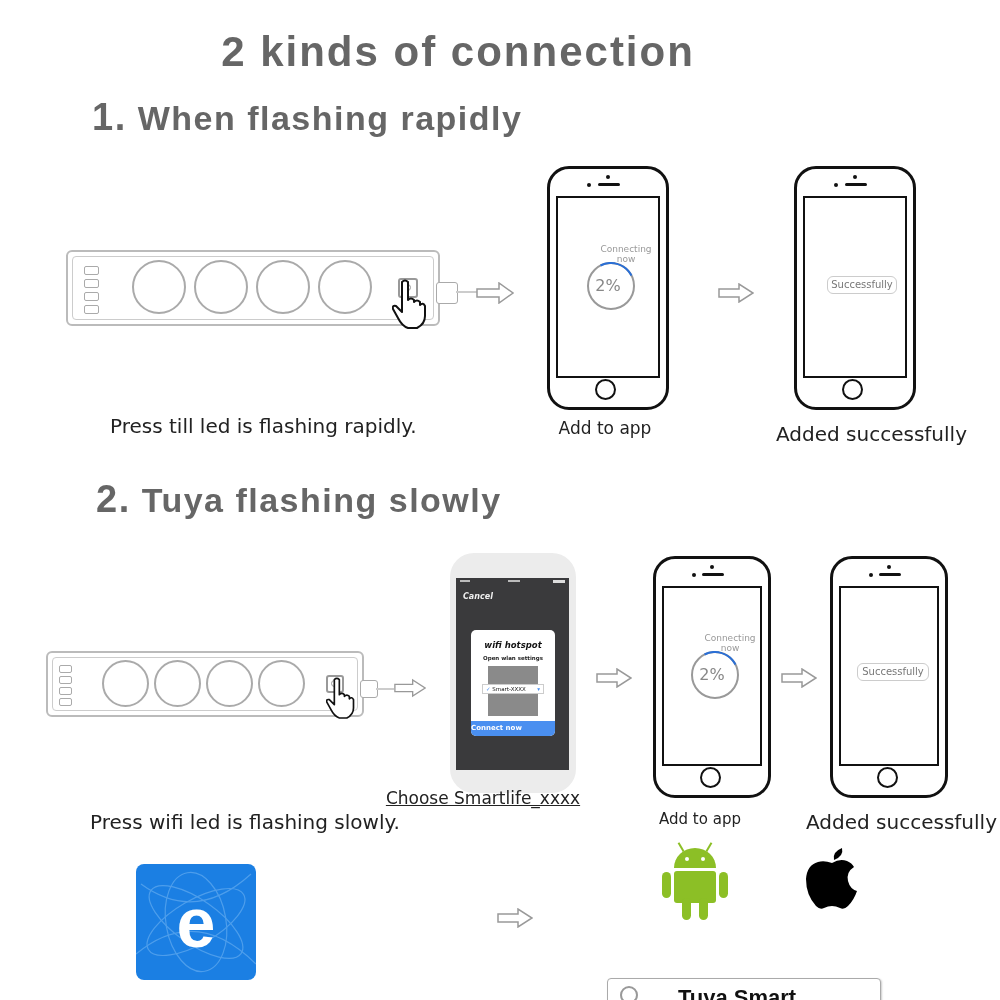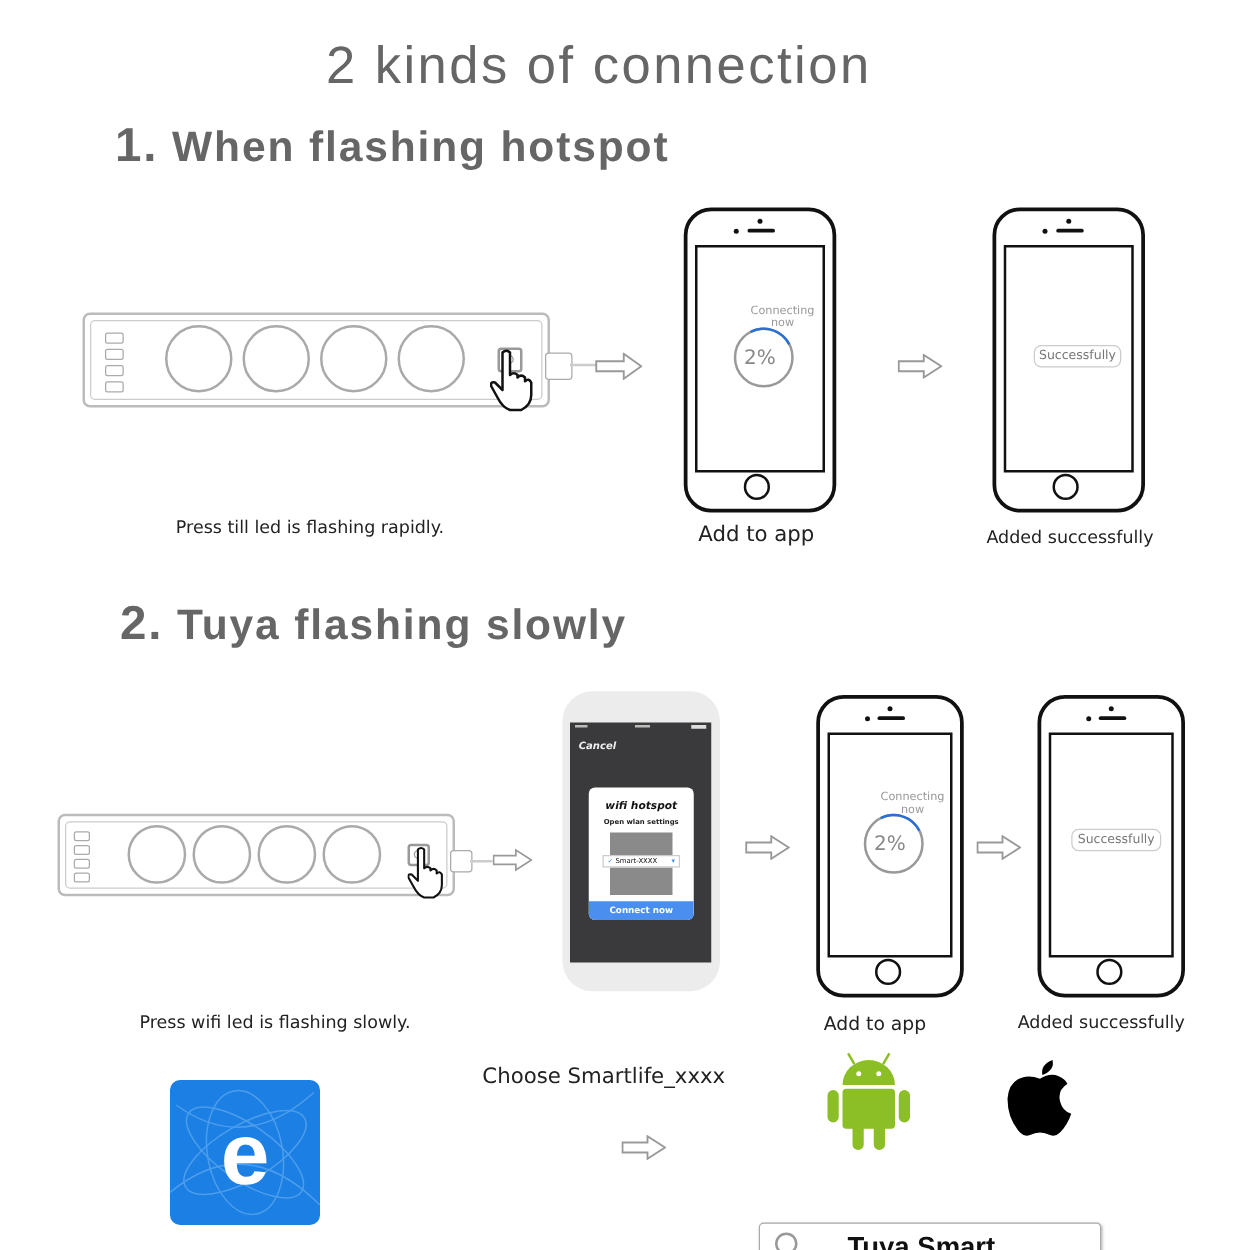--- a/index.html
+++ b/index.html
@@ -1,21 +1,21 @@
 <!DOCTYPE html>
 <html><head>
 <meta charset="utf-8">
 <style>
   html, body { margin:0; padding:0; background:#ffffff; }
   body { width:1000px; height:1000px; position:relative; overflow:hidden; font-family:"DejaVu Sans", sans-serif; color:#333; }
   .abs { position:absolute; }
-  .title { left:0; width:916px; top:28px; text-align:center; font-family:"Liberation Sans", sans-serif; font-weight:normal; font-size:42px; letter-spacing:2px; color:#666;margin-left:21px; }
+  .title { left:0; width:916px; top:28px; text-align:center; font-family:"Liberation Sans", sans-serif; font-weight:bold; font-size:42px; letter-spacing:2px; color:#666; }
   .section-title { font-family:"Liberation Sans", sans-serif; font-weight:bold; color:#666; font-size:34px; letter-spacing:1.5px; }
   .section-title .num { font-size:38px; }
-  .caption { font-family:"DejaVu Sans", sans-serif; font-size:14px; color:#222; text-align:center; white-space:nowrap; }
+  .caption { font-family:"DejaVu Sans", sans-serif; font-size:20px; color:#222; text-align:center; white-space:nowrap; }
   .caption.lg { font-size:17px; }
 
   
   .strip { border:2px solid #bbb; border-radius:6px; background:#fff; }
   .strip-inner { position:absolute; left:4px; top:4px; right:4px; bottom:4px; border:1.5px solid #ccc; border-radius:4px; }
   .usb { position:absolute; width:13px; height:7px; border:1.5px solid #aaa; border-radius:2px; }
   .socket { position:absolute; border:2px solid #aaa; border-radius:50%; }
   .btn-sq { position:absolute; border:2px solid #999; border-radius:3px; }
   .btn-dot { position:absolute; border:1.5px solid #999; border-radius:50%; }
   .plug { position:absolute; border:1.5px solid #aaa; border-radius:3px; background:#fff; }
@@ -36,38 +36,38 @@
   
   .dphone { background:#ececec; border-radius:24px; }
   .dscreen { position:absolute; background:#3a3a3c; }
   .status { position:absolute; left:0; right:0; top:2px; height:6px; font-size:5px; color:#ddd; }
   .cancel { position:absolute; color:#eee; font-size:8px; font-weight:bold; }
   .dialog { position:absolute; background:#fff; border-radius:5px; overflow:hidden; }
   .dialog .dt { position:absolute; left:0; right:0; text-align:center; font-weight:bold; color:#111; font-size:8.5px; }
   .dialog .ds { position:absolute; left:0; right:0; text-align:center; font-weight:bold; color:#222; font-size:5.5px; }
   .dialog .list { position:absolute; background:#8a8a8a; }
   .dialog .row { position:absolute; left:-6px; right:-6px; height:8px; background:#fff; border:1px solid #ccc; font-size:5.5px; color:#111; line-height:8px; }
-  .dialog .connect { position:absolute; left:0; right:0; bottom:0; height:15px; background:#4a8ff0; color:#fff; font-weight:bold; font-size:7px; text-align:center; line-height:15px; }
+  .dialog .connect { position:absolute; left:0; right:0; bottom:0; height:15px; background:#4a8ff0; color:#fff; font-weight:bold; font-size:7px; line-height:15px; }
 
   
   .arrow svg { display:block; }
 
   
   .ewe { background:#1b7fe3; border-radius:8px; overflow:hidden; }
   .search-box { border:1.5px solid #aaa; border-radius:4px; background:#fff; box-shadow:1px 1px 2px #ccc; }
   .search-text { position:absolute; font-family:"Liberation Sans", sans-serif; font-weight:bold; font-size:22px; color:#111; }
 </style>
 </head>
 <body>
 
 <div class="abs title">2 kinds of connection</div>
 
 <div class="abs section-title" style="left:92px; top:96px;">
   <span class="num">1.</span>
-  <span>When flashing hotspot</span>
+  <span>When flashing rapidly</span>
 </div>
 
 <div class="abs strip" style="left:66px; top:250px; width:370px; height:72px;">
   <div class="strip-inner"></div>
   <div class="usb" style="left:16px; top:14px;"></div>
   <div class="usb" style="left:16px; top:27px;"></div>
   <div class="usb" style="left:16px; top:40px;"></div>
   <div class="usb" style="left:16px; top:53px;"></div>
   <div class="socket" style="left:64px; top:8px; width:50px; height:50px;"></div>
   <div class="socket" style="left:126px; top:8px; width:50px; height:50px;"></div>
@@ -170,21 +170,21 @@
         <div class="row" style="top:18px;">
           <span style="color:#4a8ff0; margin-left:3px;">✓</span>
           <span>Smart-XXXX</span>
           <span style="position:absolute; right:3px; color:#4a8ff0;">▾</span>
         </div>
       </div>
       <div class="connect">Connect now</div>
     </div>
   </div>
 </div>
-<div class="abs caption lg" style="left:368px; top:851px; width:230px;">Choose Smartlife_xxxx</div>
+<div class="abs caption lg" style="left:368px; top:788px; width:230px;text-decoration:underline;">Choose Smartlife_xxxx</div>
 
 <div class="abs arrow" style="left:596px; top:668px;">
   <svg width="36" height="20" viewBox="0 0 36 20">
       <path d="M1 6 h20 v-5 l14 9 l-14 9 v-5 h-20 z" fill="#fff" stroke="#999" stroke-width="1.5"></path>
     </svg>
 </div>
 
 <div class="abs phone" style="left:653px; top:556px; width:112px; height:236px;">
   <div class="cam" style="left:54px; top:6px;"></div>
   <div class="cam" style="left:36px; top:14px;"></div>

